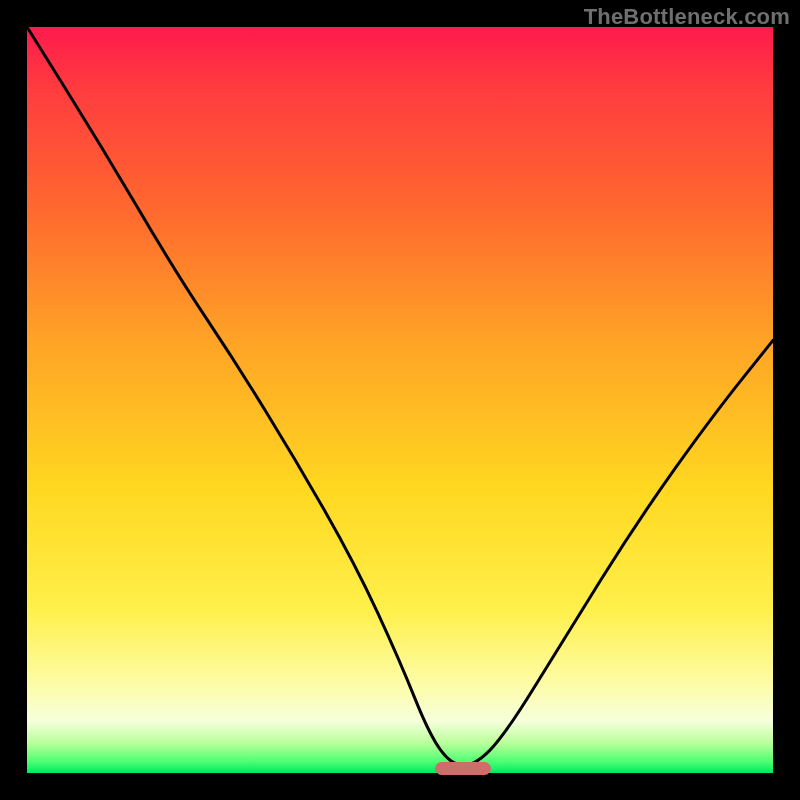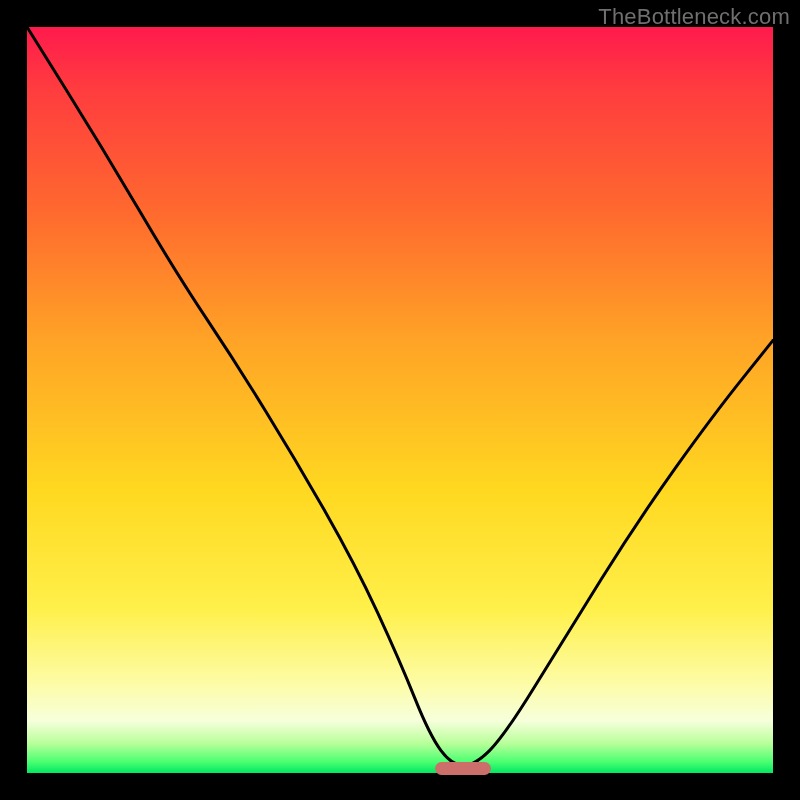--- a/index.html
+++ b/index.html
@@ -39,21 +39,21 @@
       #00e861 100%
     );
   }
   .watermark {
     position: absolute;
     top: 4px;
     right: 10px;
     color: #6f6f6f;
     font-size: 22px;
     letter-spacing: 0.2px;
-    font-weight: 400;
+    font-weight: 700;
     user-select: none;
   }
   svg.curve {
     position: absolute;
     left: 0;
     top: 0;
     width: 746px;
     height: 746px;
   }
   .marker {

